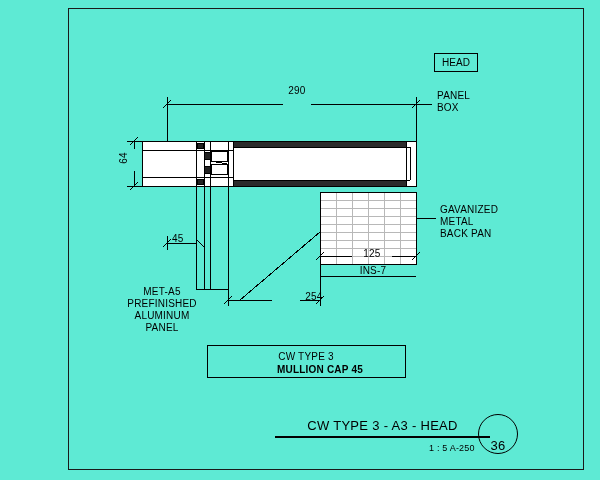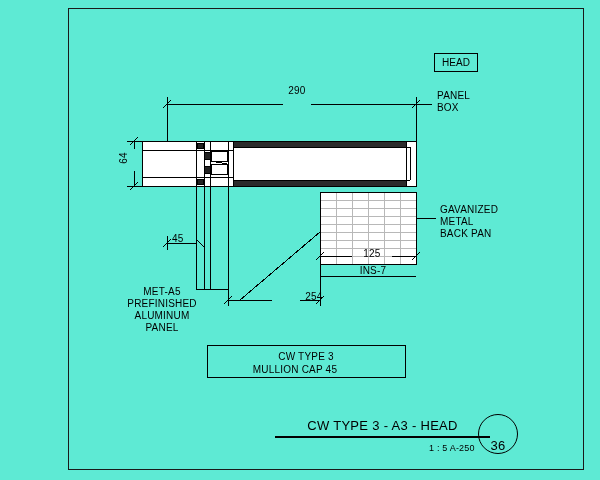--- a/index.html
+++ b/index.html
@@ -201,21 +201,21 @@
   <div class="lbl" style="left: 440px; top: 204px; width: 100px; white-space: pre-line;">GAVANIZED
 METAL
 BACK PAN</div>
 
   <div class="lbl center" style="left: 110px; top: 286px; width: 104px; white-space: pre-line;">MET-A5
 PREFINISHED
 ALUMINUM
 PANEL</div>
 
   <div class="lbl center" style="left:207px; top:351px; width:198px;">CW TYPE 3</div>
-  <div class="lbl center" style="left:196px; top:364px; width:198px;">MULLION CAP 45</div>
+  <div class="lbl center" style="left:221px; top:364px; width:198px;font-weight:bold;">MULLION CAP 45</div>
 
   <div class="lbl title-text" style="left:275px; top:420px; width:215px;">CW TYPE 3 - A3 - HEAD</div>
 
   <div class="detail-circle" style="left:478px; top:414px; width:40px; height:40px;"></div>
   <div class="lbl" style="left:478px; top:420px; width:40px; text-align:center; font-size:13px;margin-top:20px;">36</div>
 
   <div class="lbl scale-text" style="left:429px; top:442px; width:70px;">1 : 5 A-250</div>
 
 </div>
 

